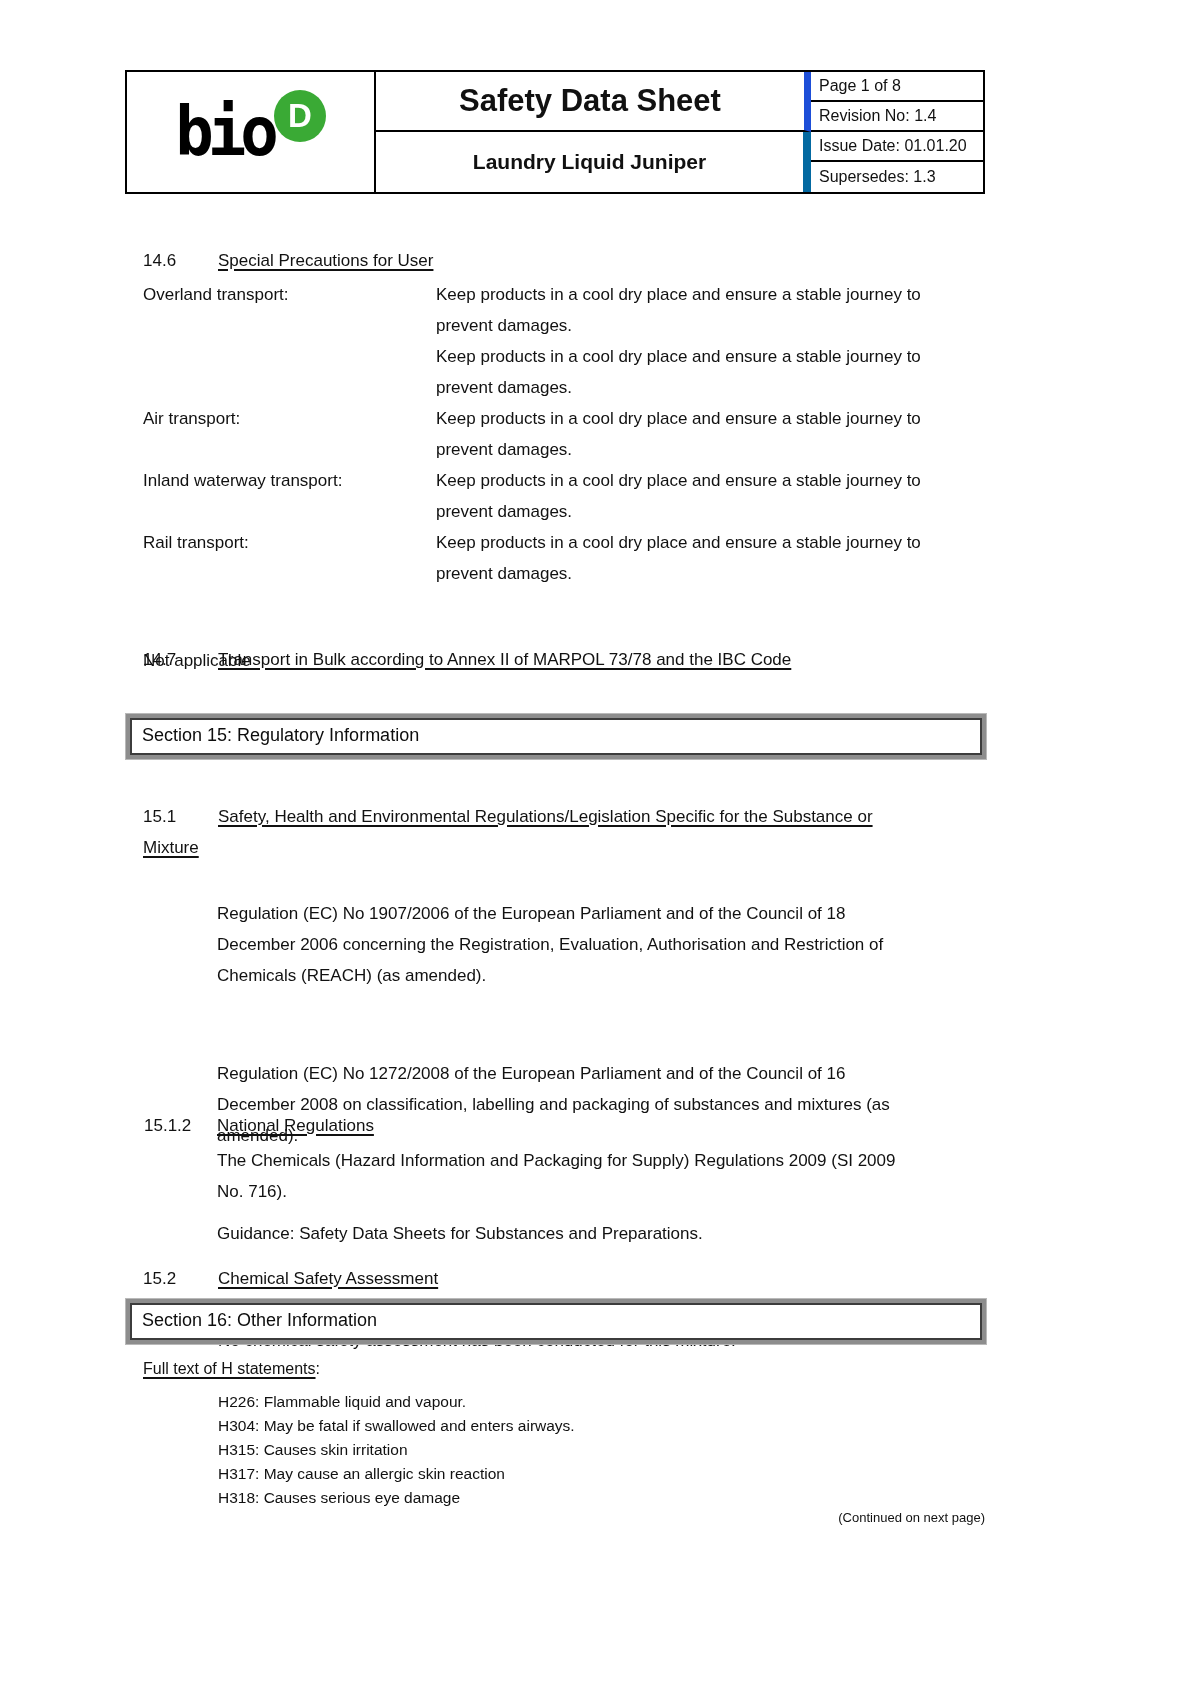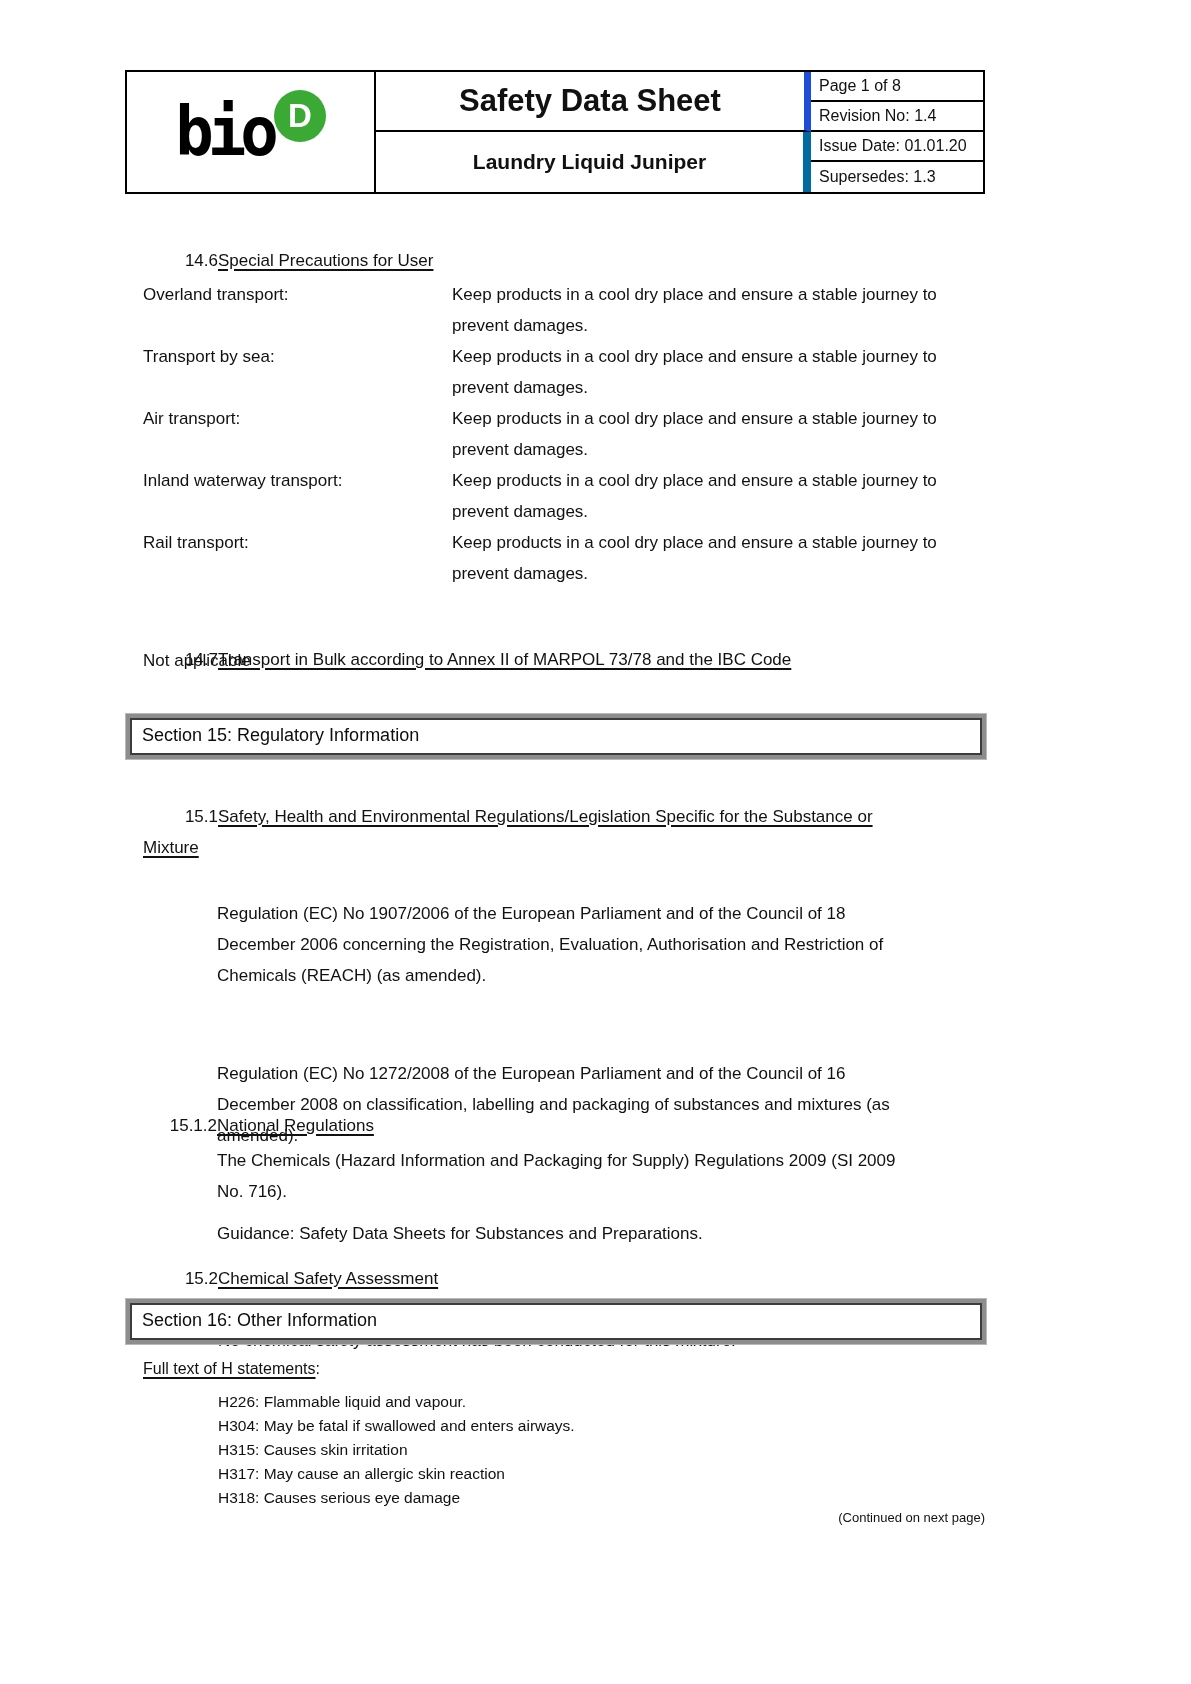--- a/index.html
+++ b/index.html
@@ -52,37 +52,37 @@
     font-size: 33px;
     display: flex; align-items: center; justify-content: center;
     margin-left: 1px;
     transform: translateY(-10px);
     font-family: "Liberation Sans", sans-serif;
   }
 
   
   .abs { position: absolute; }
   .body-line { font-size: 17px; line-height: 31px; white-space: pre-line; }
-  .num { display: inline-block; text-align: right; }
+  .num { display: inline-block; }
   .num-l1 { width: 75px; }
   .num-l2 { width: 71px; }
   .u { text-decoration: underline; text-underline-offset: 3px; text-decoration-thickness: 1.5px; }
 
   
   .transport-grid {
     position: absolute;
     left: 143px; top: 279px;
     width: 847px;
     display: grid;
     grid-template-columns: 293px 1fr;
     font-size: 17px;
     line-height: 31px;
   }
   .transport-grid .t-label { grid-column: 1; }
-  .transport-grid .t-value { grid-column: 2; white-space: pre-line; margin-left: 16px; }
+  .transport-grid .t-value { grid-column: 2; white-space: pre-line; }
 
   
   .secbar {
     position: absolute;
     left: 125px;
     width: 862px;
     background: #8d8d8d;
     border: 1px solid #b9b9b9;
     padding: 4px;
     box-sizing: border-box;
@@ -121,21 +121,20 @@
   </div>
 
   <div class="abs body-line" style="left:143px; top:214px; width:847px;">
     <span class="num num-l1">14.6</span><span class="u">Special Precautions for User</span>
   </div>
 
   <div class="transport-grid">
     <div class="t-label">Overland transport:</div>
     <div class="t-value">Keep products in a cool dry place and ensure a stable journey to
 prevent damages.</div>
-    <div class="t-label">Transport by sea:</div>
     <div class="t-value">Keep products in a cool dry place and ensure a stable journey to
 prevent damages.</div>
     <div class="t-label">Air transport:</div>
     <div class="t-value">Keep products in a cool dry place and ensure a stable journey to
 prevent damages.</div>
     <div class="t-label">Inland waterway transport:</div>
     <div class="t-value">Keep products in a cool dry place and ensure a stable journey to
 prevent damages.</div>
     <div class="t-label">Rail transport:</div>
     <div class="t-value">Keep products in a cool dry place and ensure a stable journey to

